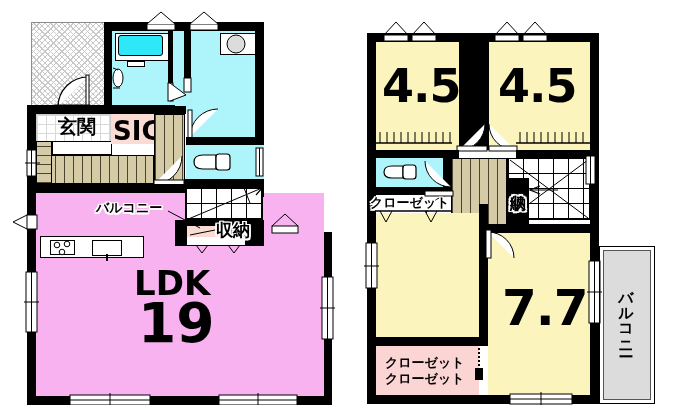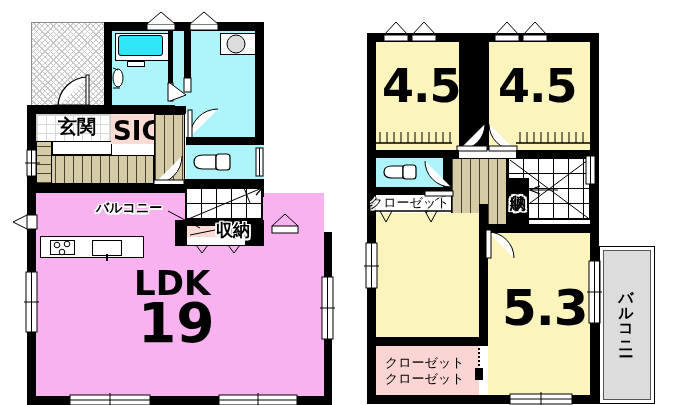--- a/index.html
+++ b/index.html
@@ -91,21 +91,21 @@
       -1.5px 0 0 #fff, 1.5px 0 0 #fff, 0 -1.5px 0 #fff, 0 1.5px 0 #fff;
   }
   .big-num {
     font-size: 46px;
     font-weight: 700;
     letter-spacing: -1px;
   }
   .ldk-word { font-size: 34px; font-weight: 700; letter-spacing: 0px; }
   .ldk-num  { font-size: 46px; font-weight: 700; }
   .sml  { font-size: 13px; font-weight: 700; }
-  .sml2 { font-size: 12px; font-weight: 400; text-align: center; }
+  .sml2 { font-size: 12px; font-weight: 700; text-align: center; }
   .vert {
     writing-mode: vertical-rl;
     text-orientation: upright;
     letter-spacing: 0px;
   }
   .kanji-lg { font-size: 18px; font-weight: 700; }
   .sic { font-size: 26px; font-weight: 700; }
 
   svg.ovl { position:absolute; left:0; top:0; width:681px; height:405px; overflow:visible; }
 </style>
@@ -412,21 +412,21 @@
     <div class="fl room-rose" style="left:36px;top:338px;width:103px;height:49px;"></div>
     <div class="lbl sml2" style="left:45px;top:348px;font-size:13px;">クローゼット</div>
     <div class="lbl sml2" style="left:45px;top:364px;font-size:13px;">クローゼット</div>
 
     <svg class="ovl" style="width:341px;">
       <line x1="139" y1="340" x2="139" y2="360" stroke="#000" stroke-width="2" stroke-dasharray="2,2"></line>
       <rect x="135" y="360" width="8" height="12" fill="#000"></rect>
     </svg>
 
     <div class="fl room-yellow" style="left:148px;top:224px;width:102px;height:163px;"></div>
-    <div class="lbl big-num" style="left:162px;top:275px;font-size:50px;">5.3</div>
+    <div class="lbl big-num" style="left:162px;top:275px;font-size:50px;">7.7</div>
     <div class="fl wall" style="left:139px;top:216px;width:111px;height:9px;"></div>
     <svg class="ovl" style="width:341px;">
       <path d="M148,224 A26,26 0 0 1 174,250" fill="#fff" stroke="#000" stroke-width="1"></path>
       <rect x="146" y="222" width="5" height="28" fill="#fff" stroke="#000" stroke-width="1"></rect>
     </svg>
 
     <svg class="ovl" style="width:341px;">
       <rect x="170" y="386" width="62" height="10" fill="#fff" stroke="#000" stroke-width="1"></rect>
       <line x1="170" y1="391" x2="232" y2="391" stroke="#000" stroke-width="1"></line>
       <line x1="201" y1="384" x2="201" y2="398" stroke="#000" stroke-width="1"></line>

